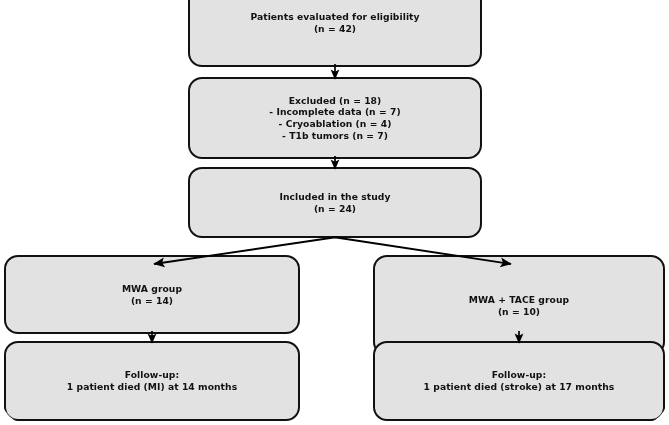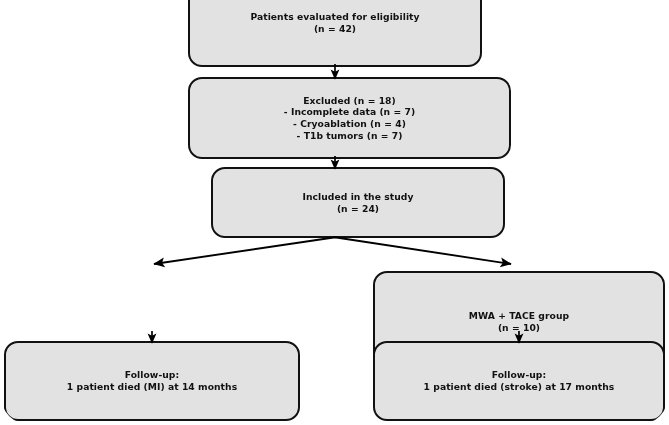--- a/index.html
+++ b/index.html
@@ -44,42 +44,40 @@
     left: 188px;
     top: -22px;
     width: 294px;
     height: 89px;
     border-top-left-radius: 14px;
     border-top-right-radius: 14px;
   }
   #node-excluded {
     left: 188px;
     top: 77px;
-    width: 323px;
+    width: 294px;
     height: 82px;
   }
   #node-included {
     left: 188px;
     top: 167px;
     width: 294px;
     height: 71px;
-    margin-left: 23px;
   }
   #node-mwa {
     left: 4px;
     top: 255px;
     width: 296px;
     height: 79px;
   }
   #node-mwa-tace {
     left: 373px;
     top: 255px;
     width: 292px;
     height: 101px;
-    margin-top: 16px;
   }
   #node-followup-mwa {
     left: 4px;
     top: 341px;
     width: 296px;
     height: 80px;
   }
   #node-followup-mwa-tace {
     left: 373px;
     top: 341px;
@@ -111,20 +109,24 @@
 - Incomplete data (n = 7)
 - Cryoablation (n = 4)
 - T1b tumors (n = 7)</span>
   </div>
 
   <div class="node" id="node-included">
     <span class="lines">Included in the study
 (n = 24)</span>
   </div>
 
+  <div class="node" id="node-mwa">
+    <span class="lines">MWA group
+(n = 14)</span>
+  </div>
 
   <div class="node" id="node-mwa-tace">
     <span class="lines">MWA + TACE group
 (n = 10)</span>
   </div>
 
   <div class="node" id="node-followup-mwa">
     <span class="lines">Follow-up:
 1 patient died (MI) at 14 months</span>
   </div>

